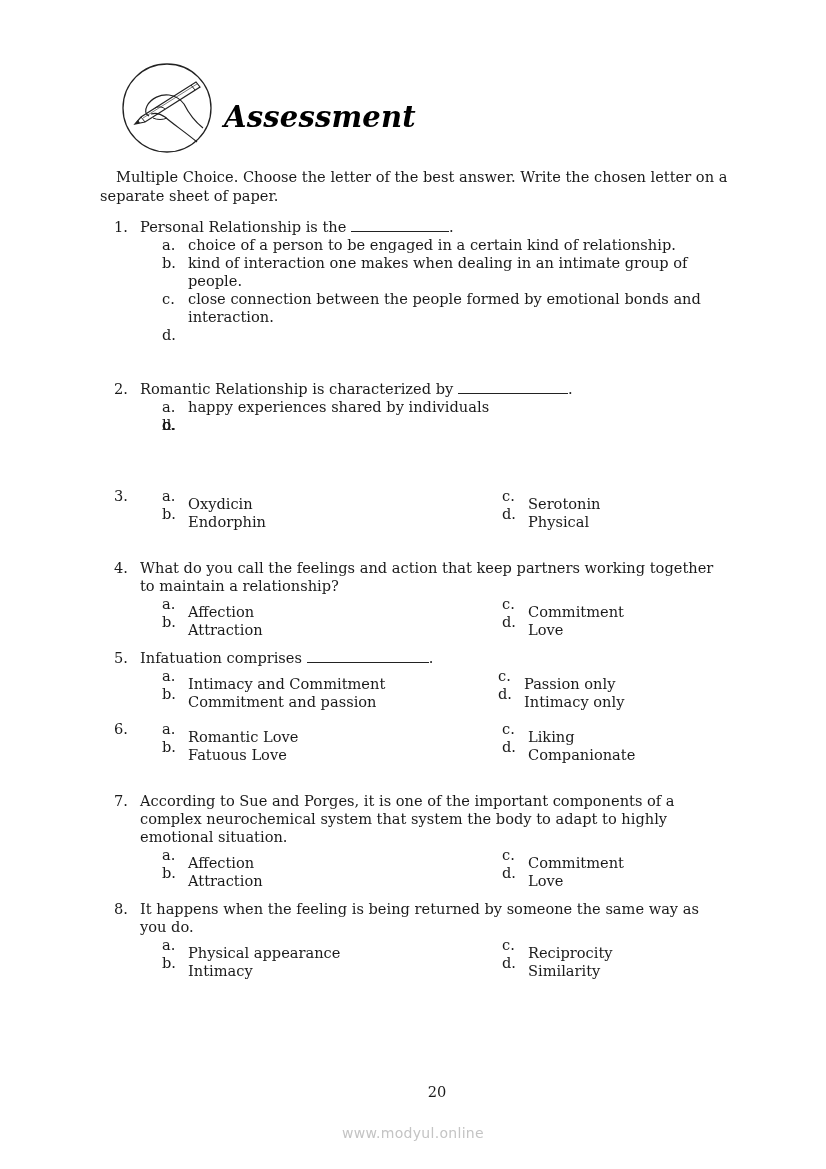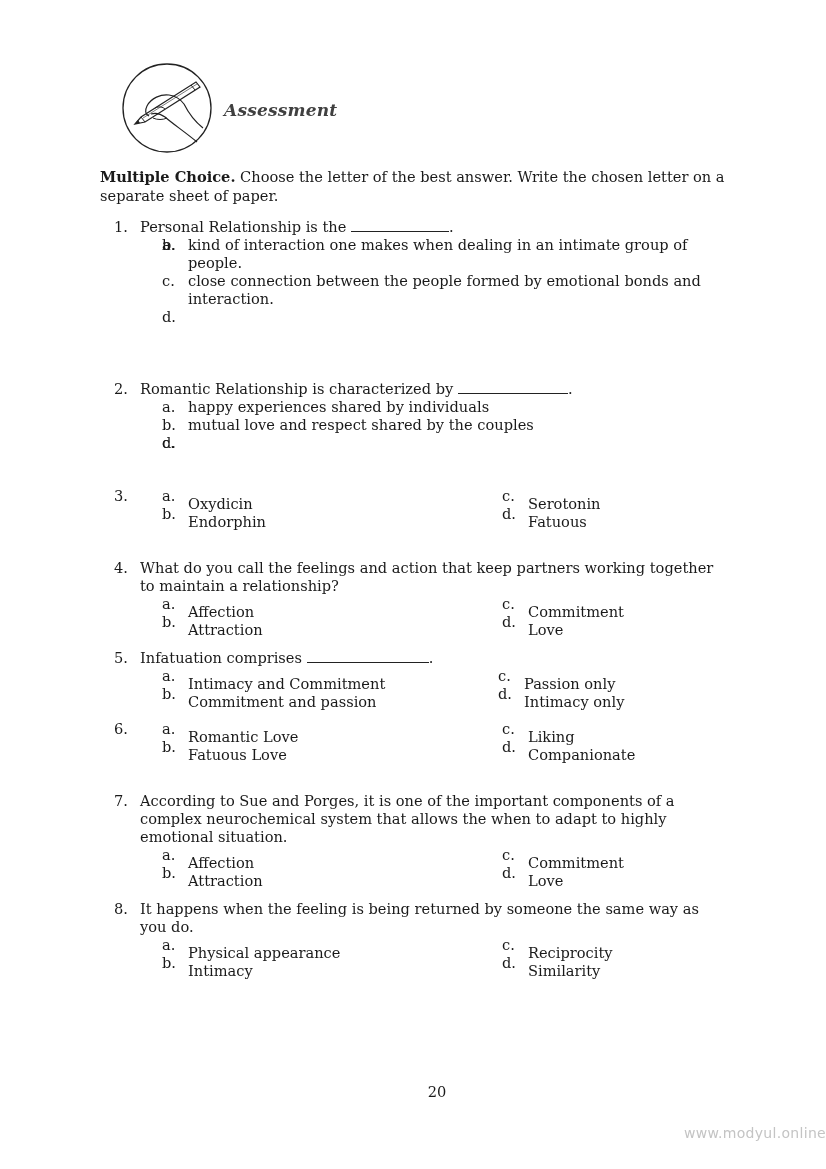--- a/index.html
+++ b/index.html
@@ -3,25 +3,25 @@
   <meta charset="utf-8">
   <style>
     html, body { margin: 0; padding: 0; background: #ffffff; }
     body { width: 826px; height: 1169px; position: relative; overflow: hidden;
       font-family: "DejaVu Serif", "Liberation Serif", serif; color: #1a1a1a; }
     .page { position: absolute; left: 0; top: 0; width: 826px; height: 1169px; }
 
     .header { position: absolute; left: 121px; top: 62px; height: 92px; width: 400px; }
     .header .icon { position: absolute; left: 0; top: 0; width: 92px; height: 92px; }
     .header .title { position: absolute; left: 103px; top: 38px; font-family: "DejaVu Serif", serif;
-      font-weight: bold; font-style: italic; font-size: 17px; letter-spacing: 0.2px; color: #404040; }
+      font-weight: bold; font-style: italic; font-size: 29px; letter-spacing: 0.2px; color: #000000; }
 
     .instructions { position: absolute; left: 100px; top: 167px; width: 640px;
       font-size: 14.6px; line-height: 19px; }
-    .instructions .bold { font-weight: bold; }
+    .instructions .bold { font-weight: normal; margin-left: 16px; }
 
     .question { position: absolute; left: 114px; width: 610px; font-size: 14.6px; line-height: 18px; }
     .q-line { position: relative; padding-left: 26px; }
     .q-num { position: absolute; left: 0; top: 0; }
     .blank { display: inline-block; border-bottom: 1px solid #222; height: 12px; vertical-align: baseline; }
 
     .opt-list { margin: 0; padding: 0; }
     .opt { position: relative; padding-left: 74px; }
     .opt-letter { position: absolute; left: 48px; top: 0; }
 
@@ -29,21 +29,21 @@
     .opt-grid .cell { position: absolute; width: 300px; }
     .cell .opt-letter { left: 0; }
     .cell .opt-text { position: absolute; left: 26px; top: 8px; white-space: nowrap; }
     .col-a { left: 48px; }
     .col-c { left: 388px; }
     .row1 { top: 0; }
     .row2 { top: 18px; }
 
     .page-number { position: absolute; left: 0; width: 826px; top: 1083px; text-align: center;
       font-size: 14.6px; padding-left: 24px; }
-    .watermark { position: absolute; left: 0; width: 826px; top: 1125px; text-align: right;
+    .watermark { position: absolute; left: 0; width: 826px; top: 1125px; text-align: center;
       font-family: "DejaVu Sans", sans-serif; font-size: 14px; color: #c4c4c4; letter-spacing: 0.3px; }
   </style>
 </head>
 <body>
 
 <div class="page">
 
   <div class="header">
     <svg class="icon" viewBox="0 0 92 92">
       <circle cx="46" cy="46" r="44" fill="none" stroke="#222" stroke-width="1.3"></circle>
@@ -67,35 +67,35 @@
   <div class="instructions">
     <span class="bold">Multiple Choice.</span><span> Choose the letter of the best answer. Write the chosen letter on a separate sheet of paper.</span>
   </div>
 
   <div class="question" style="top:218px">
     <div class="q-line">
       <span class="q-num">1.</span>
       <span>Personal Relationship is the </span><span class="blank" style="width:98px"></span><span>.</span>
     </div>
     <div class="opt-list">
-      <div class="opt"><span class="opt-letter">a.</span></div>
+      <div class="opt"><span class="opt-letter">a.</span><span>choice of a person to be engaged in a certain kind of relationship.</span></div>
       <div class="opt"><span class="opt-letter">b.</span><span>kind of interaction one makes when dealing in an intimate group of people.</span></div>
       <div class="opt"><span class="opt-letter">c.</span><span>close connection between the people formed by emotional bonds and interaction.</span></div>
       <div class="opt"><span class="opt-letter">d.</span></div>
     </div>
   </div>
 
   <div class="question" style="top:380px">
     <div class="q-line">
       <span class="q-num">2.</span>
       <span>Romantic Relationship is characterized by </span><span class="blank" style="width:110px"></span><span>.</span>
     </div>
     <div class="opt-list">
       <div class="opt"><span class="opt-letter">a.</span><span>happy experiences shared by individuals</span></div>
-      <div class="opt"><span class="opt-letter">b.</span><span>mutual love and respect shared by the couples</span></div>
+      <div class="opt"><span class="opt-letter">b.</span></div>
       <div class="opt"><span class="opt-letter">c.</span></div>
       <div class="opt"><span class="opt-letter">d.</span></div>
     </div>
   </div>
 
   <div class="question" style="top:487px">
     <div class="q-line">
       <span class="q-num">3.</span>
     </div>
     <div class="opt-grid">
@@ -106,21 +106,21 @@
       <div class="cell col-a row2">
           <span class="opt-letter">b.</span>
           <span class="opt-text">Endorphin</span>
         </div>
       <div class="cell col-c row1">
           <span class="opt-letter">c.</span>
           <span class="opt-text">Serotonin</span>
         </div>
       <div class="cell col-c row2">
           <span class="opt-letter">d.</span>
-          <span class="opt-text">Fatuous</span>
+          <span class="opt-text">Physical</span>
         </div>
     </div>
   </div>
 
   <div class="question" style="top:559px">
     <div class="q-line">
       <span class="q-num">4.</span>
       <span>What do you call the feelings and action that keep partners working together to maintain a relationship?</span>
     </div>
     <div class="opt-grid">
@@ -188,21 +188,21 @@
       <div class="cell col-c row2">
           <span class="opt-letter">d.</span>
           <span class="opt-text">Companionate</span>
         </div>
     </div>
   </div>
 
   <div class="question" style="top:792px">
     <div class="q-line">
       <span class="q-num">7.</span>
-      <span>According to Sue and Porges, it is one of the important components of a complex neurochemical system that allows the when to adapt to highly emotional situation.</span>
+      <span>According to Sue and Porges, it is one of the important components of a complex neurochemical system that system the body to adapt to highly emotional situation.</span>
     </div>
     <div class="opt-grid">
       <div class="cell col-a row1">
           <span class="opt-letter">a.</span>
           <span class="opt-text">Affection</span>
         </div>
       <div class="cell col-a row2">
           <span class="opt-letter">b.</span>
           <span class="opt-text">Attraction</span>
         </div>

